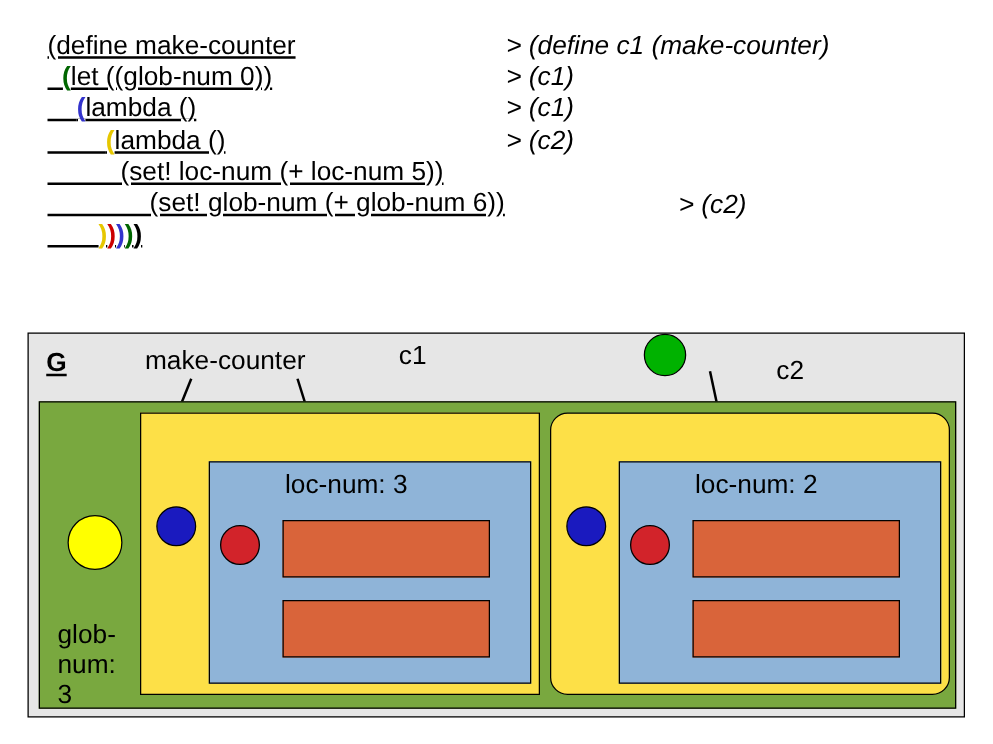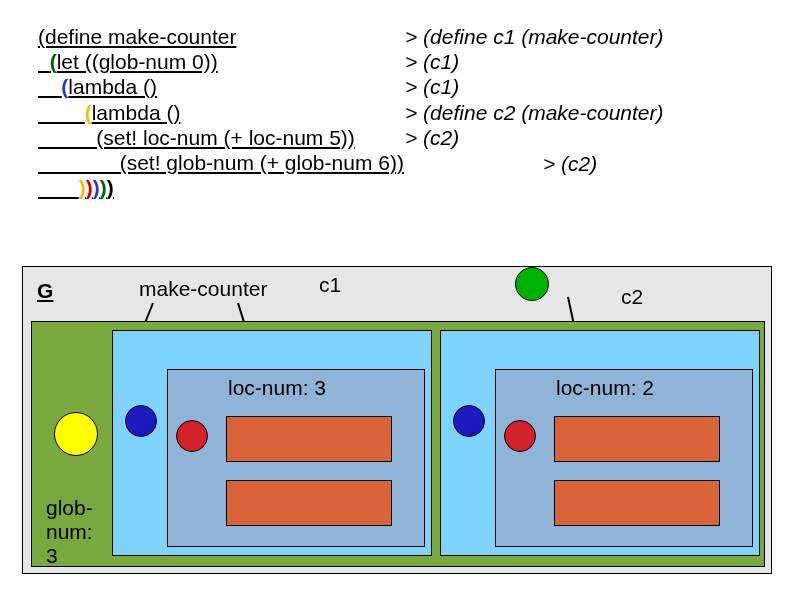--- a/index.html
+++ b/index.html
@@ -46,21 +46,21 @@
   .g-label {
     position: absolute;
     top: 12px;
     left: 14px;
     font-weight: bold;
     text-decoration: underline;
   }
   .mc-label {
     position: absolute;
     top: 10px;
-    left: 116px;
+    left: 93px;
   }
   .c1-label {
     position: absolute;
     top: 6px;
     left: 296px;
   }
   .c2-label {
     position: absolute;
     top: 18px;
     left: 598px;
@@ -90,25 +90,25 @@
     height: 44px;
     border-radius: 50%;
     background: #ffff00;
     border: 1px solid #000;
   }
 
   .yellow-box {
     position: absolute;
     width: 320px;
     height: 226px;
-    background: #7dd3fc;
+    background: #fde047;
     border: 1px solid #000;
   }
   .yellow-box.left { top: 8px; left: 80px; }
-  .yellow-box.right { top: 8px; left: 408px; }
+  .yellow-box.right { top: 8px; left: 408px; border-radius: 14px; }
 
   .blue-box {
     position: absolute;
     top: 38px;
     left: 54px;
     width: 258px;
     height: 178px;
     background: #8fb4d8;
     border: 1px solid #000;
   }
@@ -176,21 +176,20 @@
   <div class="line"><span>        </span><span class="p5">(</span><span>lambda ()</span></div>
   <div class="line">          (set! loc-num (+ loc-num 5))</div>
   <div class="line">              (set! glob-num (+ glob-num 6))</div>
   <div class="line"><span>       </span><span class="p5">)</span><span class="p4">)</span><span class="p3">)</span><span class="p2">)</span><span class="p1">)</span></div>
 </div>
 
 <div class="repl-area">
   <div class="line">&gt; (define c1 (make-counter)</div>
   <div class="line">&gt; (c1)</div>
   <div class="line">&gt; (c1)</div>
-  <div class="line">&gt; (define c2 (make-counter)</div>
   <div class="line">&gt; (c2)</div>
   <div class="line" style="position:absolute; top:127px; left:138px;">&gt; (c2)</div>
 </div>
 
 <div class="env-outer">
   <div class="g-label">G</div>
   <div class="mc-label">make-counter</div>
   <div class="c1-label">c1</div>
   <div class="c2-label">c2</div>
   <div class="green-dot"></div>

